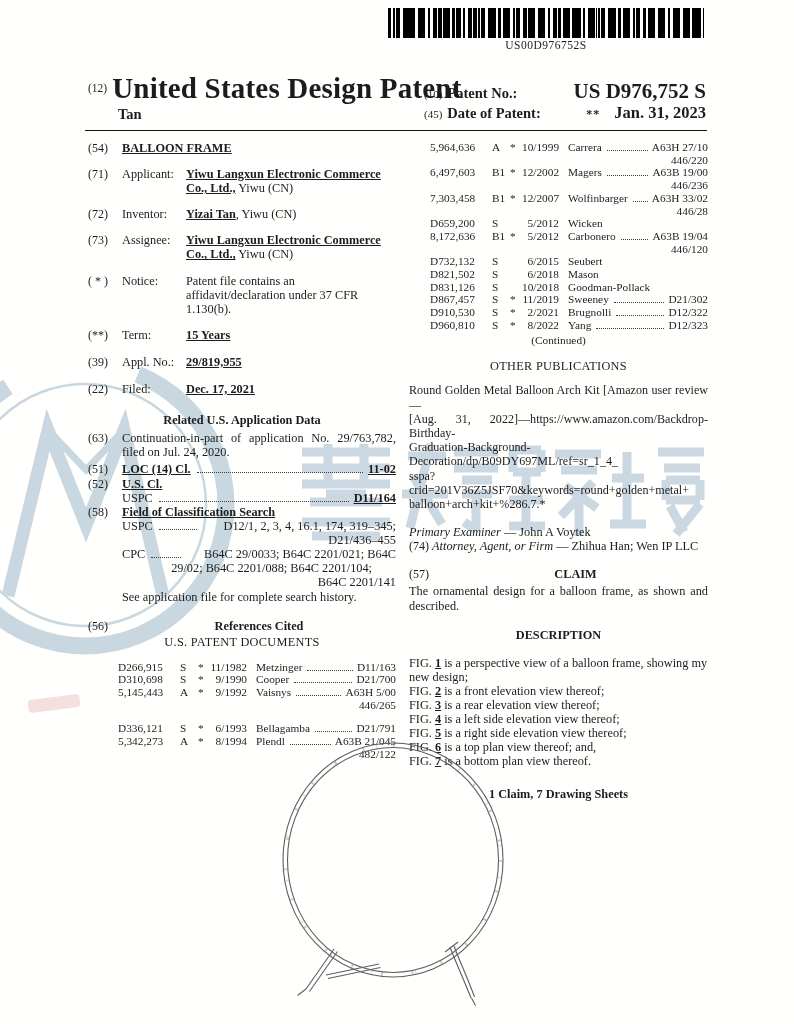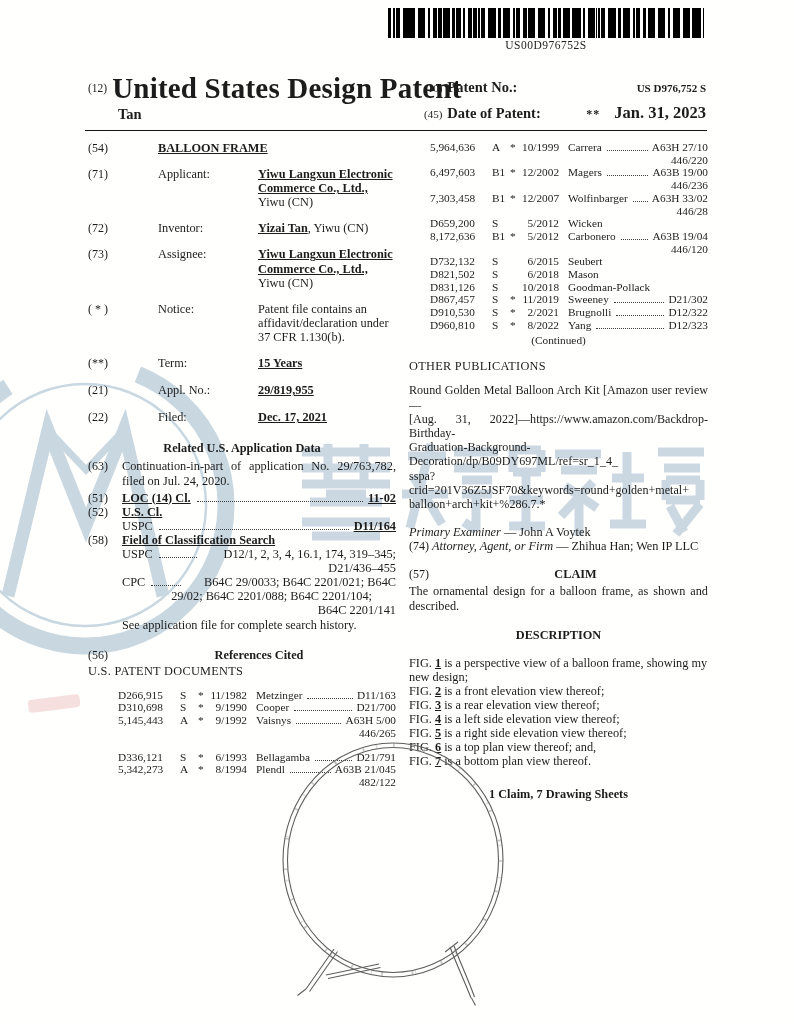--- a/index.html
+++ b/index.html
@@ -26,39 +26,39 @@
     font-size:11.5px;letter-spacing:.5px;}
   .hdr-left{position:absolute;left:88px;top:72px;}
   .tag12{font-size:11.5px;vertical-align:6px;}
   .big-title{font-size:29px;font-weight:bold;letter-spacing:.2px;margin-left:5px;}
   .hdr-author{font-size:14.5px;font-weight:bold;margin:1px 0 0 30px;}
   .hdr-right{position:absolute;left:424px;top:79px;width:282px;}
   .hdr-line{display:flex;align-items:baseline;height:24px;}
   .htag{font-size:11px;margin-right:5px;}
   .hlabel{font-size:14.5px;font-weight:bold;}
   .hstars{font-size:12px;font-weight:bold;margin-left:auto;letter-spacing:1px;}
-  .hvalue{font-size:11px;font-weight:bold;margin-left:auto;}
+  .hvalue{font-size:21px;font-weight:bold;margin-left:auto;}
   .hvalue2{font-size:16.5px;font-weight:bold;margin-left:14px;}
   .hrule{position:absolute;left:85px;top:130px;width:622px;border-top:1.7px solid #151515;}
 
   
   .col{position:absolute;top:141px;font-size:12.3px;line-height:14.1px;}
   .col-left{left:88px;width:308px;}
   .col-right{left:409px;width:299px;}
 
-  .row{display:grid;grid-template-columns:34px 64px 1fr;column-gap:0;gap:36px;}
+  .row{display:grid;grid-template-columns:34px 64px 1fr;column-gap:0;}
   .row-wide{display:grid;grid-template-columns:34px 1fr;}
   .tagc{font-size:12px;}
   .lbl{}
   .val{}
   .b{font-weight:bold;text-decoration:underline;}
   .just{text-align:justify;}
   .center{text-align:center;}
   .heading{font-weight:bold;text-align:center;}
-  .caps-head{letter-spacing:.3px;}
+  .caps-head{text-align:center;letter-spacing:.3px;}
 
   .leader{flex:1 1 auto;border-bottom:1.3px dotted #3c3c3c;margin:0 5px 2.5px 6px;min-width:12px;}
   .lead-fix{display:inline-block;width:38px;border-bottom:1.3px dotted #3c3c3c;margin:0 6px 2px 6px;}
   .flexline{display:flex;align-items:baseline;}
   .r{text-align:right;}
 
   
   .refs{font-size:11.3px;line-height:12.7px;}
   .prow{display:flex;align-items:baseline;padding-left:30px;}
   .col-right .prow{padding-left:21px;}
@@ -178,21 +178,21 @@
         <span class="val" data-interactable="false">Patent file contains an affidavit/declaration under 37 CFR 1.130(b).</span>
       </div>
 
       <div class="row" style="margin-top:12px;" data-interactable="false">
         <span class="tagc" data-interactable="false">(**)</span>
         <span class="lbl" data-interactable="false">Term:</span>
         <span class="val b" data-interactable="false">15 Years</span>
       </div>
 
       <div class="row" style="margin-top:13px;" data-interactable="false">
-        <span class="tagc" data-interactable="false">(21)</span>
+        <span class="tagc" data-interactable="false">(39)</span>
         <span class="lbl" data-interactable="false">Appl. No.:</span>
         <span class="val b" data-interactable="false">29/819,955</span>
       </div>
 
       <div class="row" style="margin-top:13px;" data-interactable="false">
         <span class="tagc" data-interactable="false">(22)</span>
         <span class="lbl" data-interactable="false">Filed:</span>
         <span class="val b" data-interactable="false">Dec. 17, 2021</span>
       </div>
 

